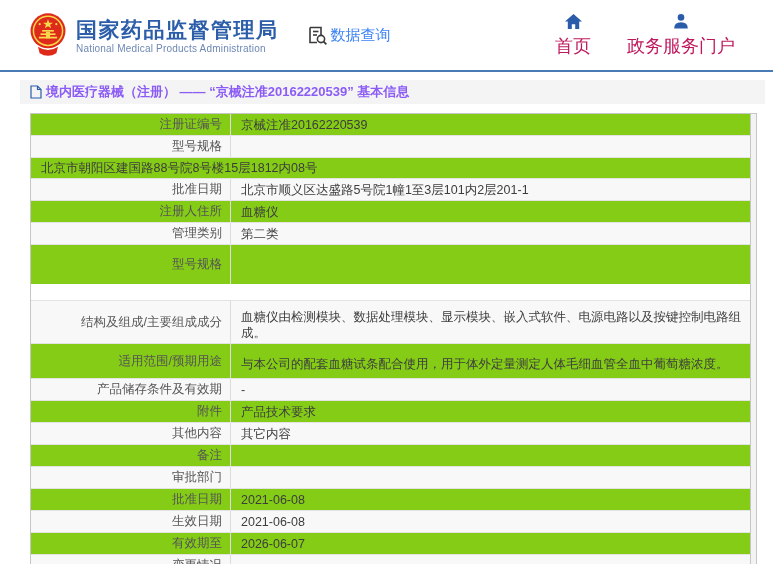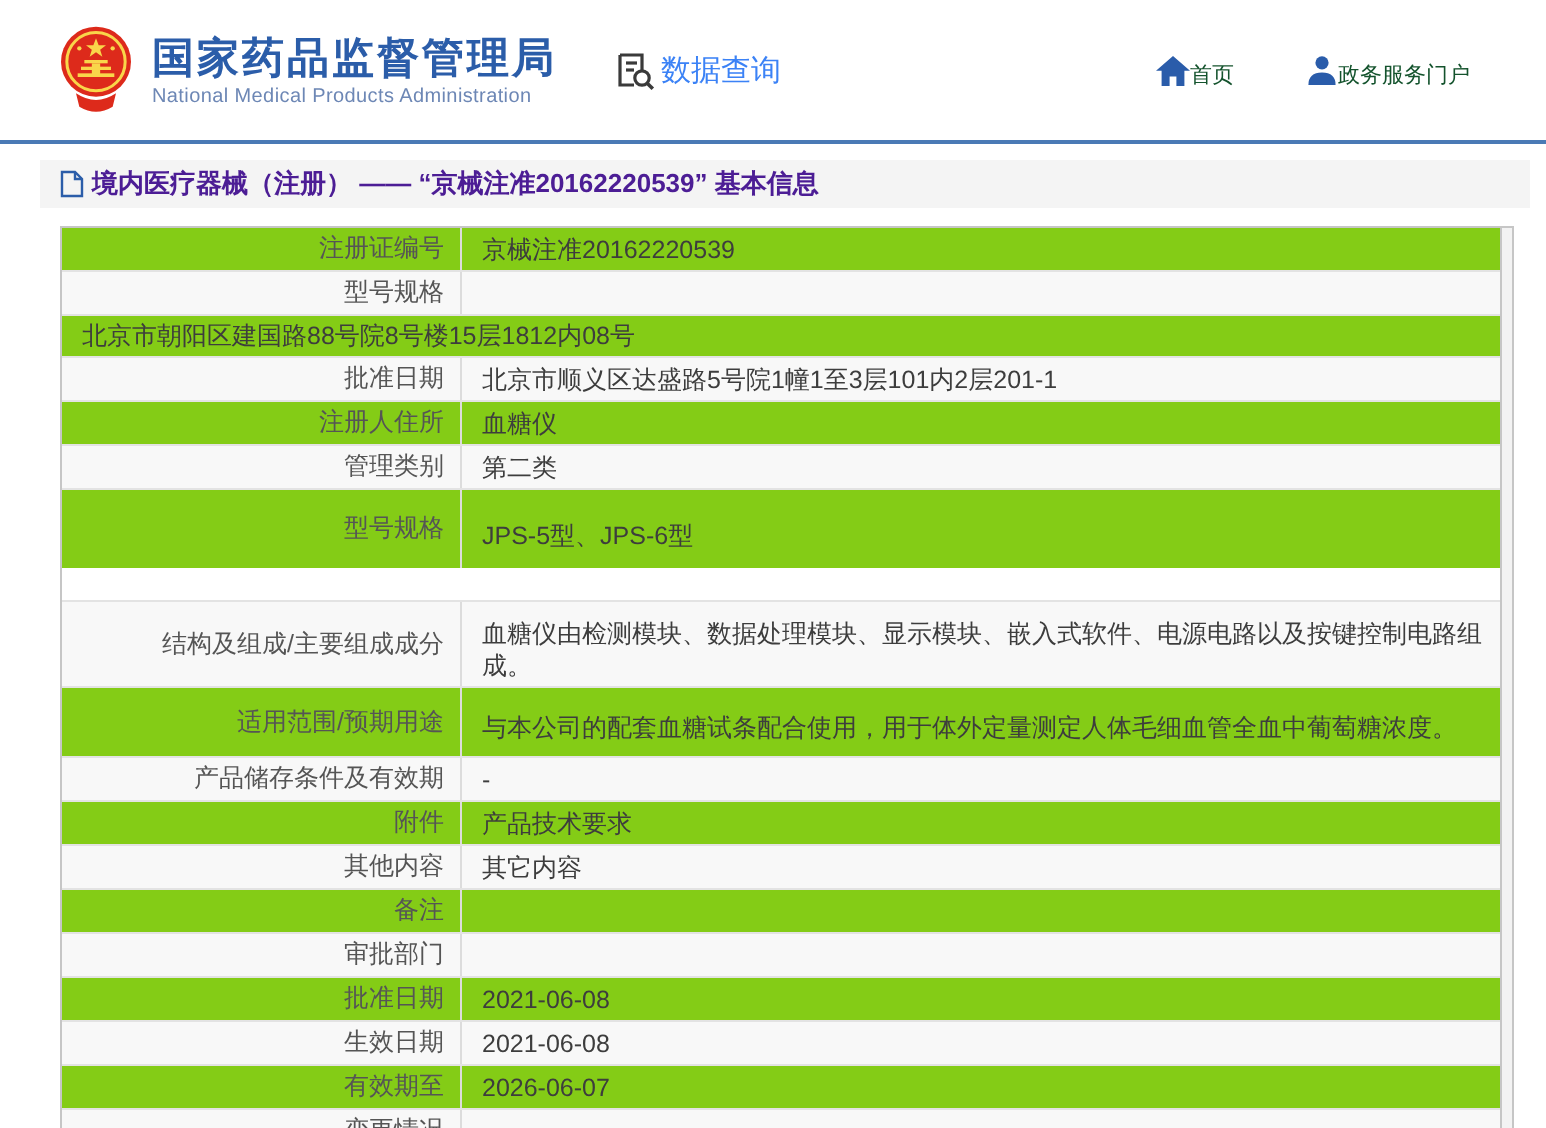--- a/index.html
+++ b/index.html
@@ -25,32 +25,32 @@
   }
   .logo-subtitle {
     font-size:10px; color:#6d87b5; letter-spacing:0.2px; white-space:nowrap;
   }
   .data-query {
     margin-left:28px; display:flex; align-items:center; gap:3px;
     font-size:15px; font-weight:400; color:#3b82f6; cursor:pointer;
   }
   .top-nav { margin-left:auto; display:flex; gap:36px; padding-right:14px; }
   .top-nav-item {
-    display:flex; flex-direction:row; align-items:center;
-    font-size:11px; color:#14532d; cursor:pointer; text-decoration:none;
+    display:flex; flex-direction:column; align-items:center;
+    font-size:18px; color:#be185d; cursor:pointer; text-decoration:none;
   }
   .top-nav-item .nav-icon { height:16px; display:flex; align-items:flex-end; }
   .top-nav-item .nav-label { margin-top:5px; white-space:nowrap; }
 
   
   .content { margin-left:20px; width:745px; }
   .breadcrumb {
     margin-top:8px; height:24px; background:#f4f4f4;
     display:flex; align-items:center; padding-left:10px; gap:4px;
-    font-size:13px; font-weight:700; color:#4c1d95; white-space:nowrap;
+    font-size:13px; font-weight:700; color:#8b5cf6; white-space:nowrap;
   }
 
   .table-outer {
     margin:9px 8px 0 10px;
     border:1px solid #c6c6c6;
     display:flex; background:#fff;
   }
   .rows { flex:1; min-width:0; }
   .vscroll { width:6px; flex:none; background:#f3f3f3; border-left:1px solid #c6c6c6; }
 
@@ -163,21 +163,20 @@
       <div class="row">
         <div class="cell-label">注册人住所</div>
         <div class="cell-value">血糖仪</div>
       </div>
       <div class="row">
         <div class="cell-label">管理类别</div>
         <div class="cell-value">第二类</div>
       </div>
       <div class="row h40">
         <div class="cell-label">型号规格</div>
-        <div class="cell-value">JPS-5型、JPS-6型</div>
       </div>
       <div class="row h33">
         <div class="cell-label">结构及组成/主要组成成分</div>
         <div class="cell-value">血糖仪由检测模块、数据处理模块、显示模块、嵌入式软件、电源电路以及按键控制电路组成。</div>
       </div>
       <div class="row h35">
         <div class="cell-label">适用范围/预期用途</div>
         <div class="cell-value">与本公司的配套血糖试条配合使用，用于体外定量测定人体毛细血管全血中葡萄糖浓度。</div>
       </div>
       <div class="row">

